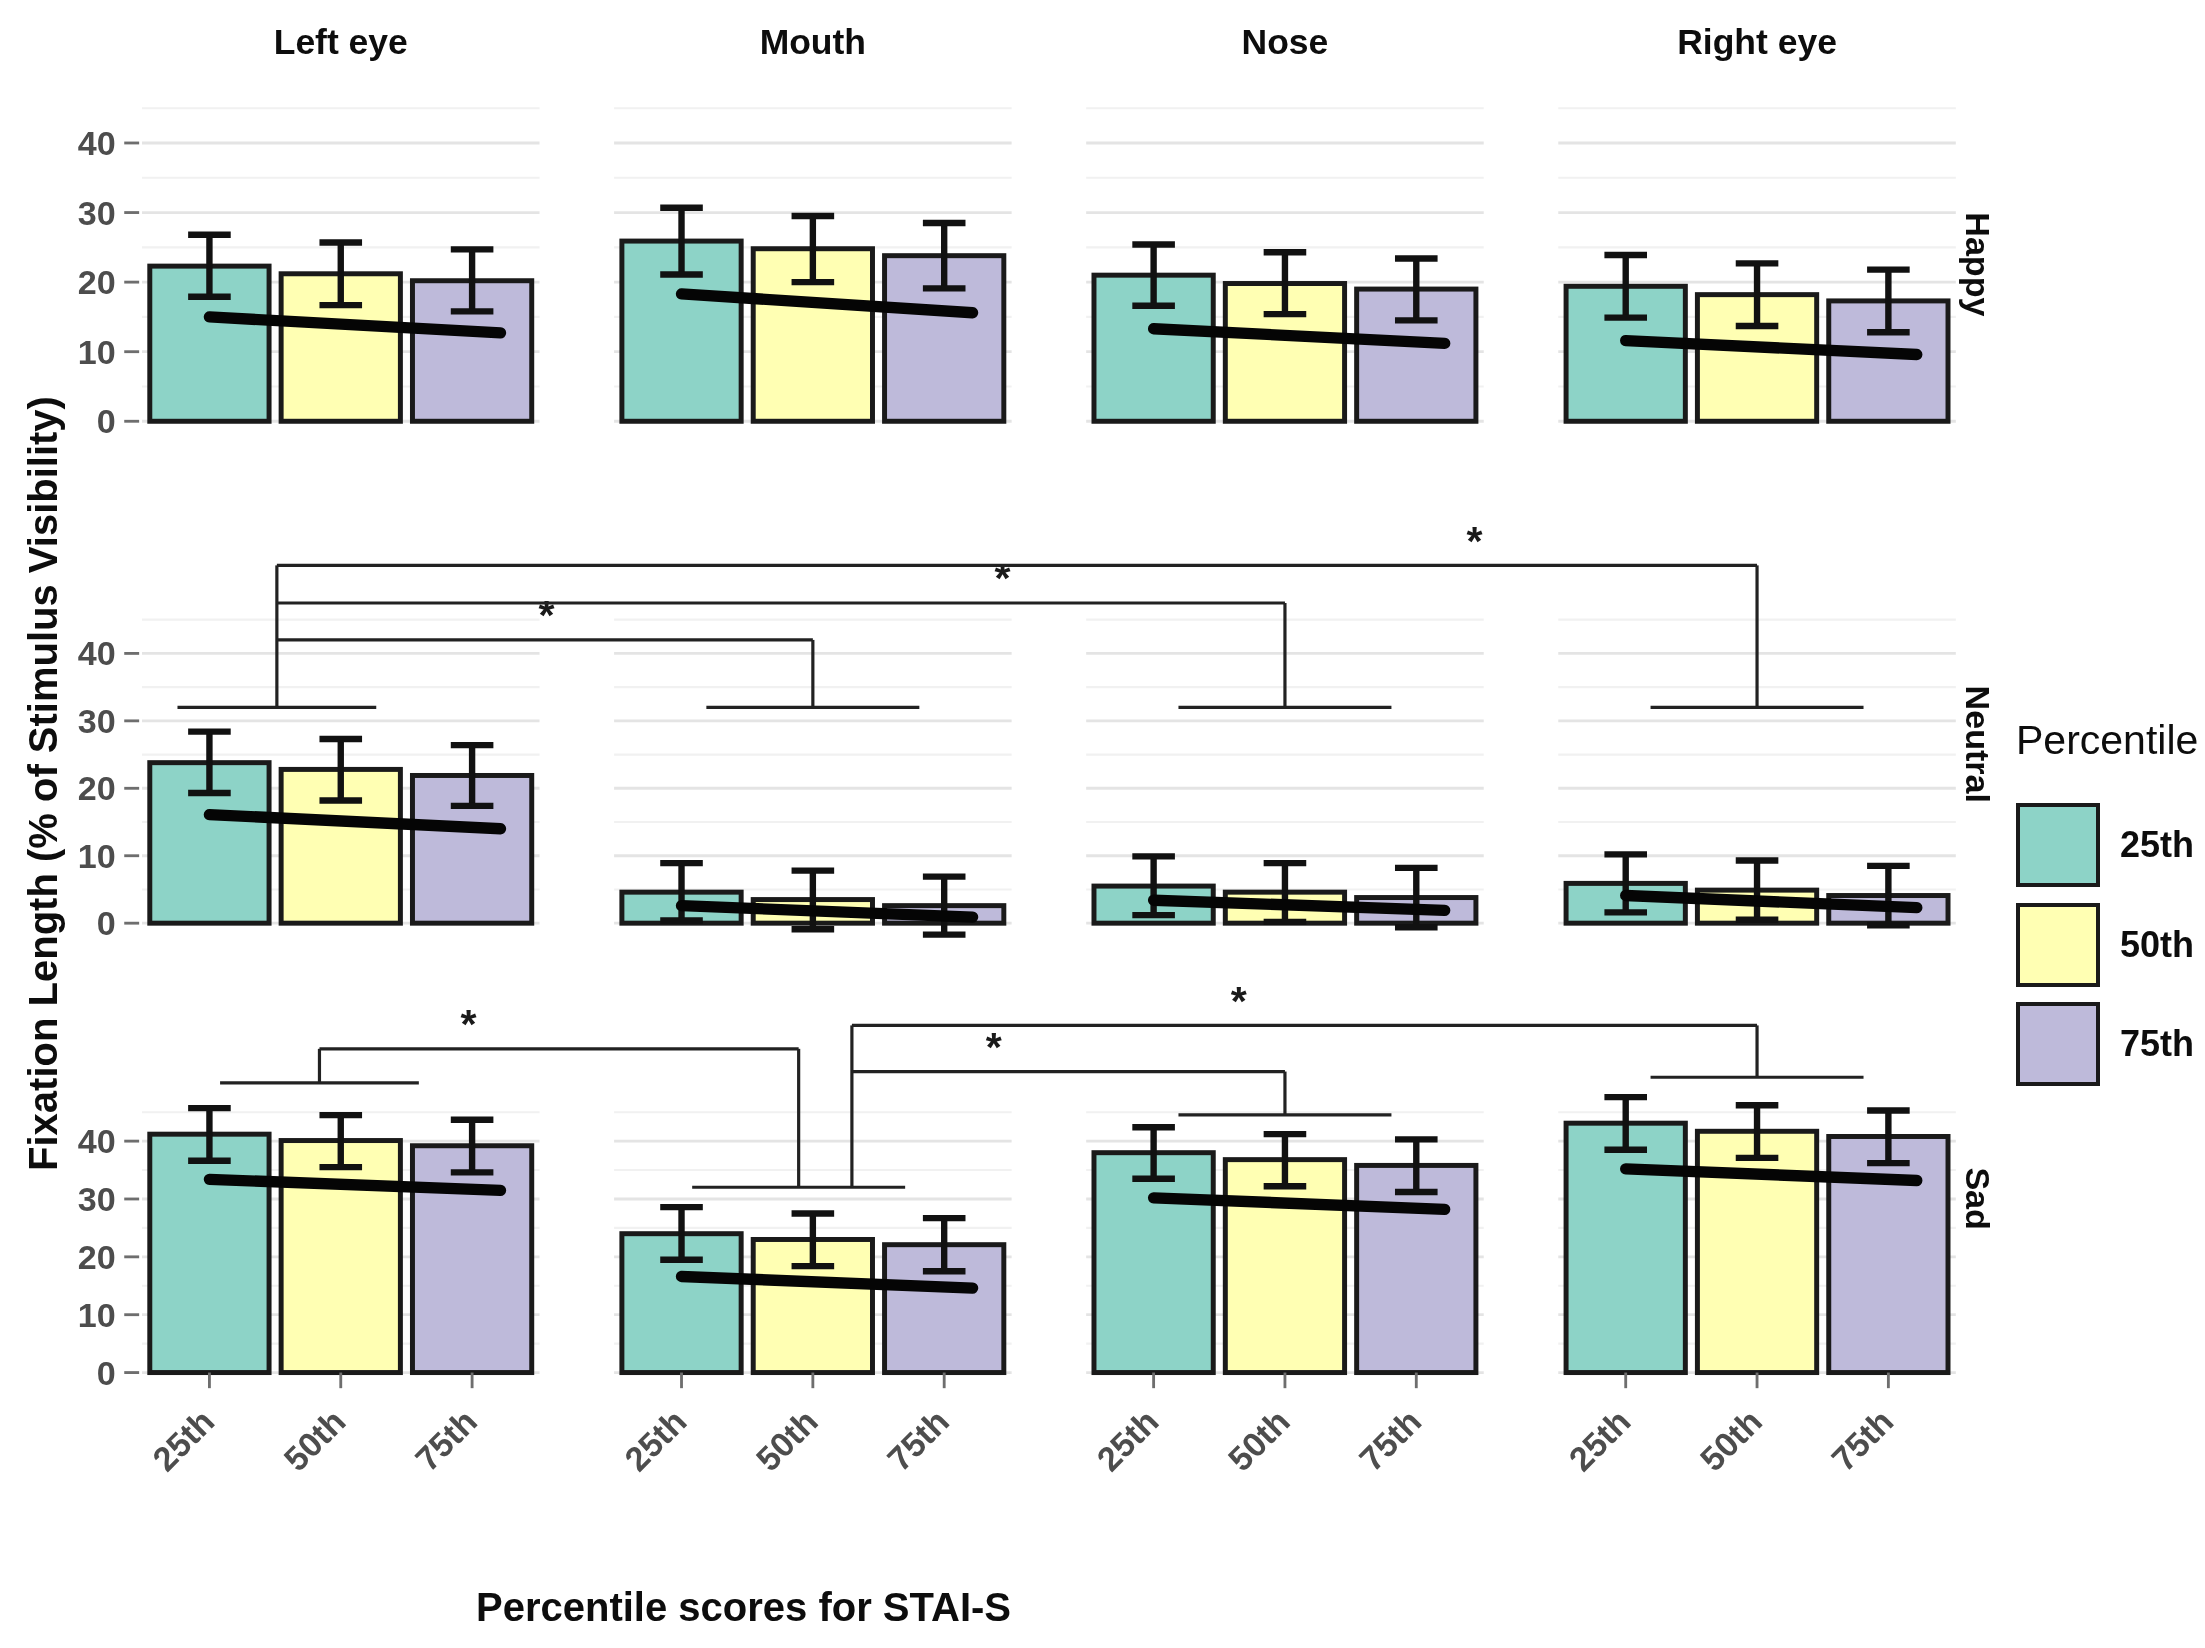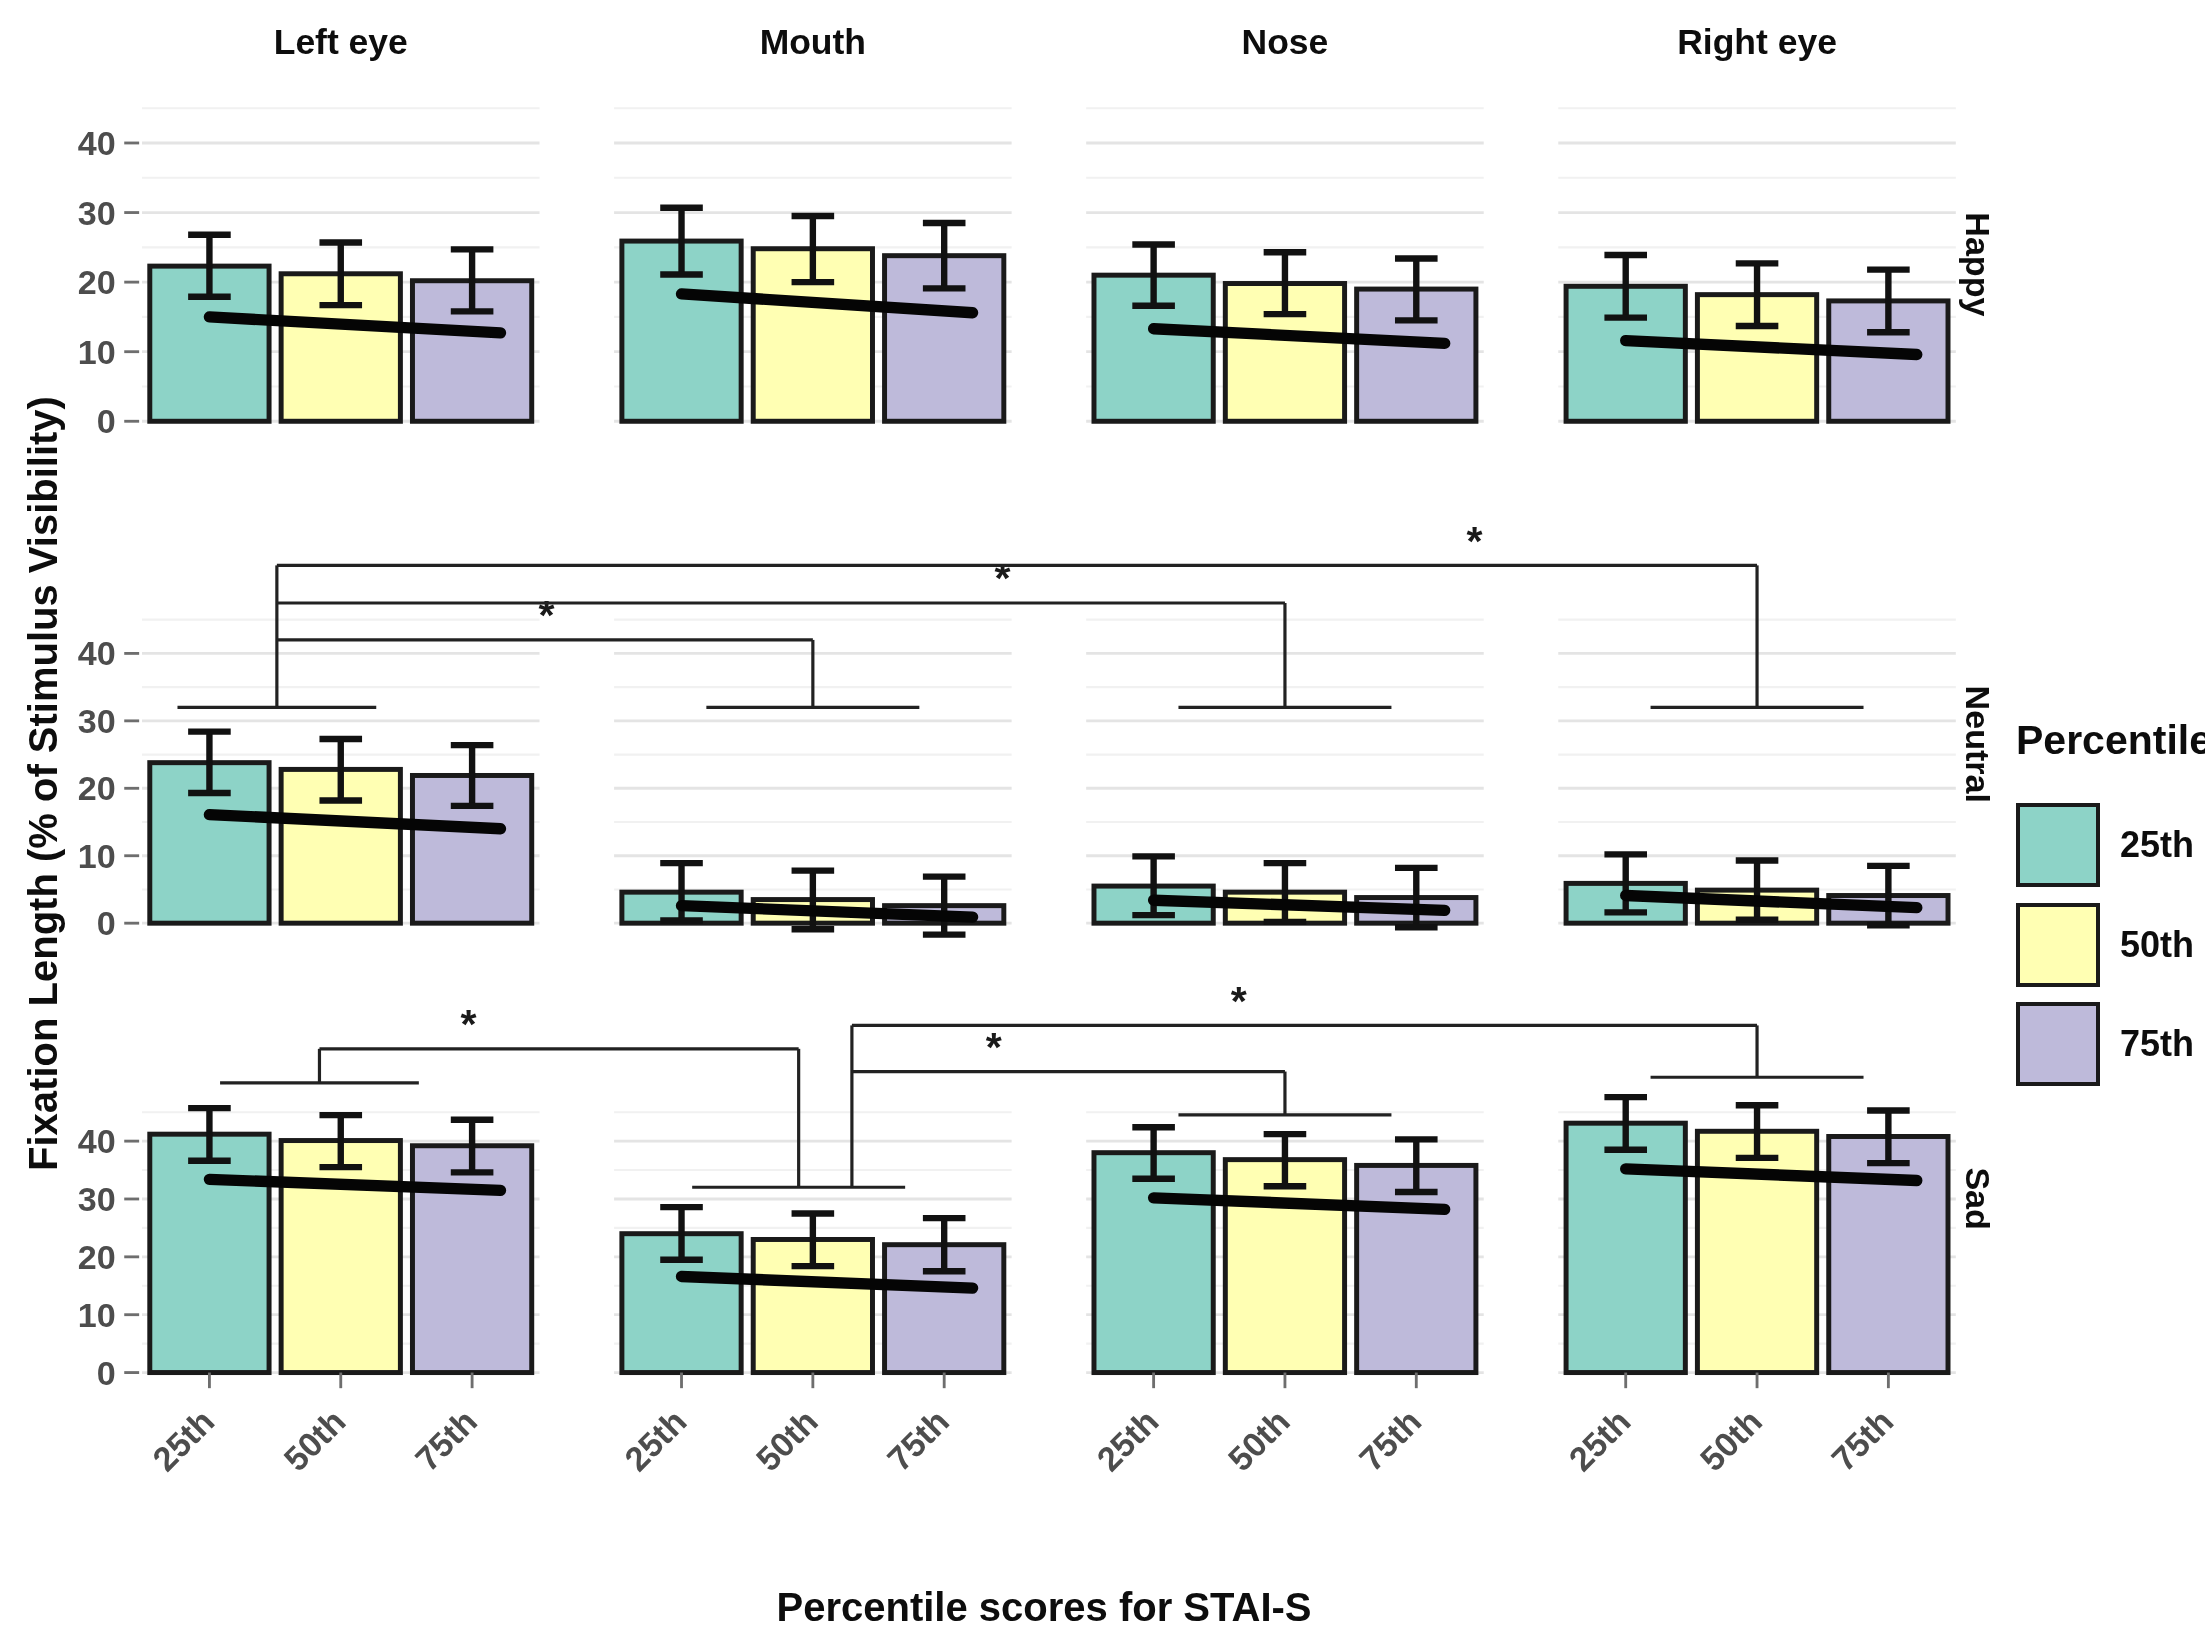--- a/index.html
+++ b/index.html
@@ -15,28 +15,28 @@
     position:absolute;
     left:-383px;top:761px;
     width:852px;text-align:center;
     transform:rotate(-90deg);
     transform-origin:center;
     font-size:40px;font-weight:bold;color:#0d0d0d;
   }
   .x-title{
     position:absolute;
     left:476px;top:1585px;width:1136px;
-    text-align:center;
+    text-align:left;
     font-size:40px;font-weight:bold;color:#0d0d0d;
   }
   .legend{
     position:absolute;left:2016px;top:717px;width:189px;
   }
   .legend-title{
-    font-size:41px;font-weight:bold;color:#0d0d0d;margin-bottom:39px;
+    font-size:41px;font-weight:normal;color:#0d0d0d;margin-bottom:39px;
   }
   .legend-item{display:flex;align-items:center;margin-bottom:15.6px;}
   .legend-swatch{
     width:84px;height:84px;border:4.3px solid #1a1a1a;box-sizing:border-box;
     flex:0 0 auto;
   }
   .legend-label{
     font-size:36px;font-weight:bold;color:#0d0d0d;margin-left:20px;
   }
 </style>

